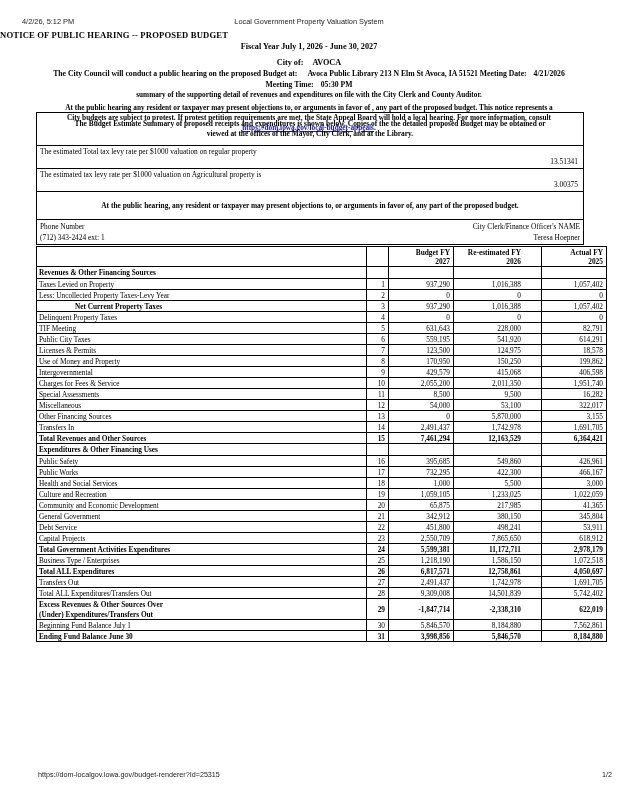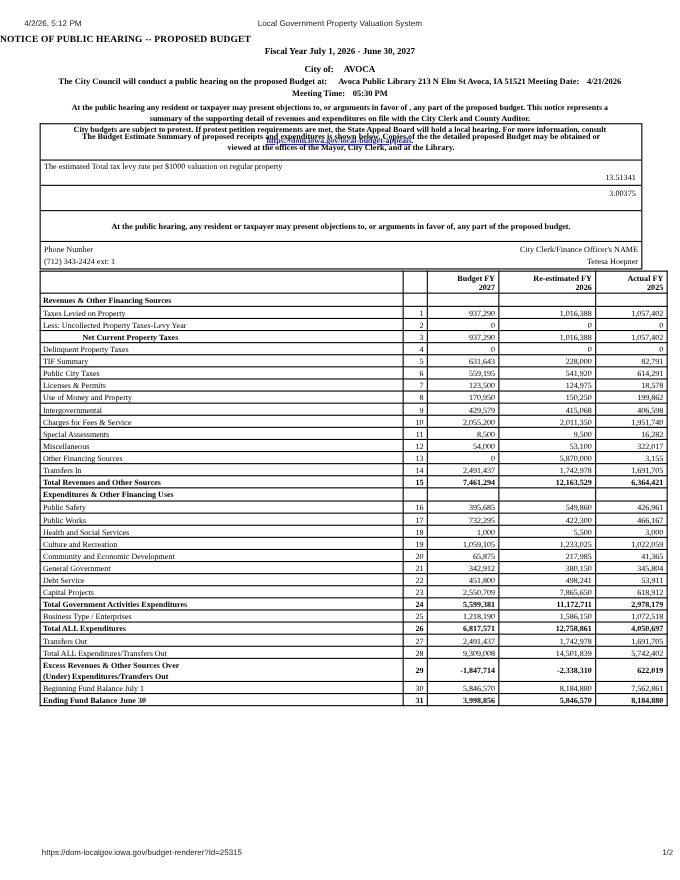--- a/index.html
+++ b/index.html
@@ -172,21 +172,21 @@
     border: 1px solid #000;
     padding: 0 2px;
     height: 11px;
     box-sizing: border-box;
     vertical-align: middle;
     font-weight: normal;
   }
   .budget-table .c-label { width: 330px; text-align: left; }
   .budget-table .c-num   { width: 22px;  text-align: right; padding-right: 3px; }
   .budget-table .c-val   { width: 65px;  text-align: right; padding-right: 3px; }
-  .budget-table .c-val2  { width: 88px;  text-align: right; padding-right: 3px; }
+  .budget-table .c-val2  { width: 88px;  text-align: right; padding-right: 20px; }
   .budget-table .c-val3  { width: 65px;  text-align: right; padding-right: 3px; }
 
   .budget-table thead td {
     text-align: center;
     font-weight: bold;
     height: 20px;
     line-height: 9px;
     font-size: 7.4px;
   }
   .budget-table thead td .yr { display: block; }
@@ -241,41 +241,42 @@
     <span>City of:</span><span class="sp"></span><span>AVOCA</span>
   </p>
 
   <p class="hearing-line">
     <span>The City Council will conduct a public hearing on the proposed Budget at:</span><span class="sp"></span><span>Avoca Public Library 213 N Elm St Avoca, IA 51521 Meeting Date:</span><span class="sp2"></span><span>4/21/2026</span>
   </p>
   <p class="hearing-line">
     <span>Meeting Time:</span><span class="sp2"></span><span>05:30 PM</span>
   </p>
 
+  <p class="para">summary of the supporting detail of revenues and expenditures on file with the City Clerk and County Auditor.</p>
   <p class="para gap">At the public hearing any resident or taxpayer may present objections to, or arguments in favor of , any part of the proposed budget. This notice represents a</p>
-  <p class="para">summary of the supporting detail of revenues and expenditures on file with the City Clerk and County Auditor.</p>
   <p class="para">City budgets are subject to protest. If protest petition requirements are met, the State Appeal Board will hold a local hearing. For more information, consult</p>
   <p class="para">
     <span class="link">https://dom.iowa.gov/local-budget-appeals</span><span>.</span>
   </p>
 </div>
 
 <div class="summary-box">
 
   <div class="sb-row sb-estimate">
     <span>The Budget Estimate Summary of proposed receipts and expenditures is shown below. Copies of the the detailed proposed Budget may be obtained or</span>
     <span>viewed at the offices of the Mayor, City Clerk, and at the Library.</span>
   </div>
 
   <div class="sb-row sb-levy">
     <span class="lbl">The estimated Total tax levy rate per $1000 valuation on regular property</span>
     <span class="val">13.51341</span>
   </div>
 
   <div class="sb-row sb-levy">
+    <span class="lbl">The estimated tax levy rate per $1000 valuation on Agricultural property is</span>
     <span class="val">3.00375</span>
   </div>
 
   <div class="sb-row sb-objection">At the public hearing, any resident or taxpayer may present objections to, or arguments in favor of, any part of the proposed budget.</div>
 
   <div class="sb-row sb-contact">
     <span class="left">
       <span>Phone Number</span><br>
       <span>(712) 343-2424 ext: 1</span>
     </span>
@@ -336,21 +337,21 @@
         <td class="c-val3">1,057,402</td>
       </tr>
       <tr class="">
         <td class="c-label">Delinquent Property Taxes</td>
         <td class="c-num">4</td>
         <td class="c-val">0</td>
         <td class="c-val2">0</td>
         <td class="c-val3">0</td>
       </tr>
       <tr class="">
-        <td class="c-label">TIF Summary</td>
+        <td class="c-label">TIF Meeting</td>
         <td class="c-num">5</td>
         <td class="c-val">631,643</td>
         <td class="c-val2">228,000</td>
         <td class="c-val3">82,791</td>
       </tr>
       <tr class="">
         <td class="c-label">Public City Taxes</td>
         <td class="c-num">6</td>
         <td class="c-val">559,195</td>
         <td class="c-val2">541,920</td>

